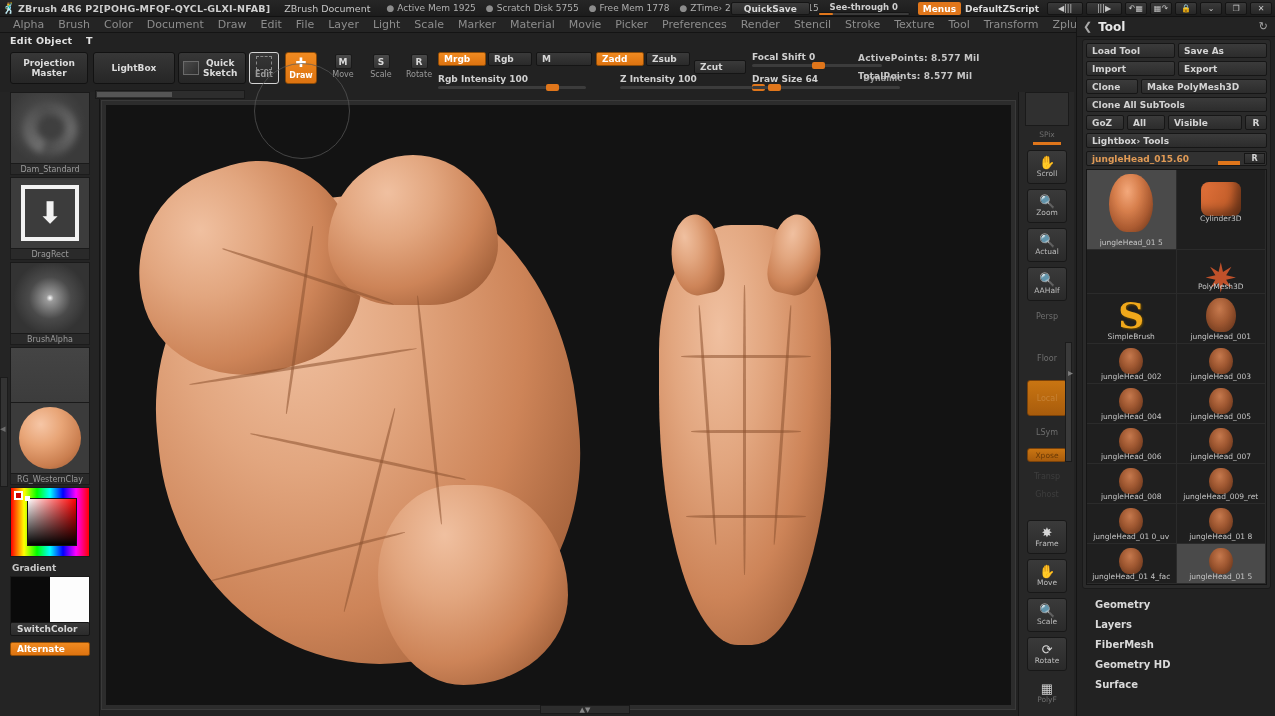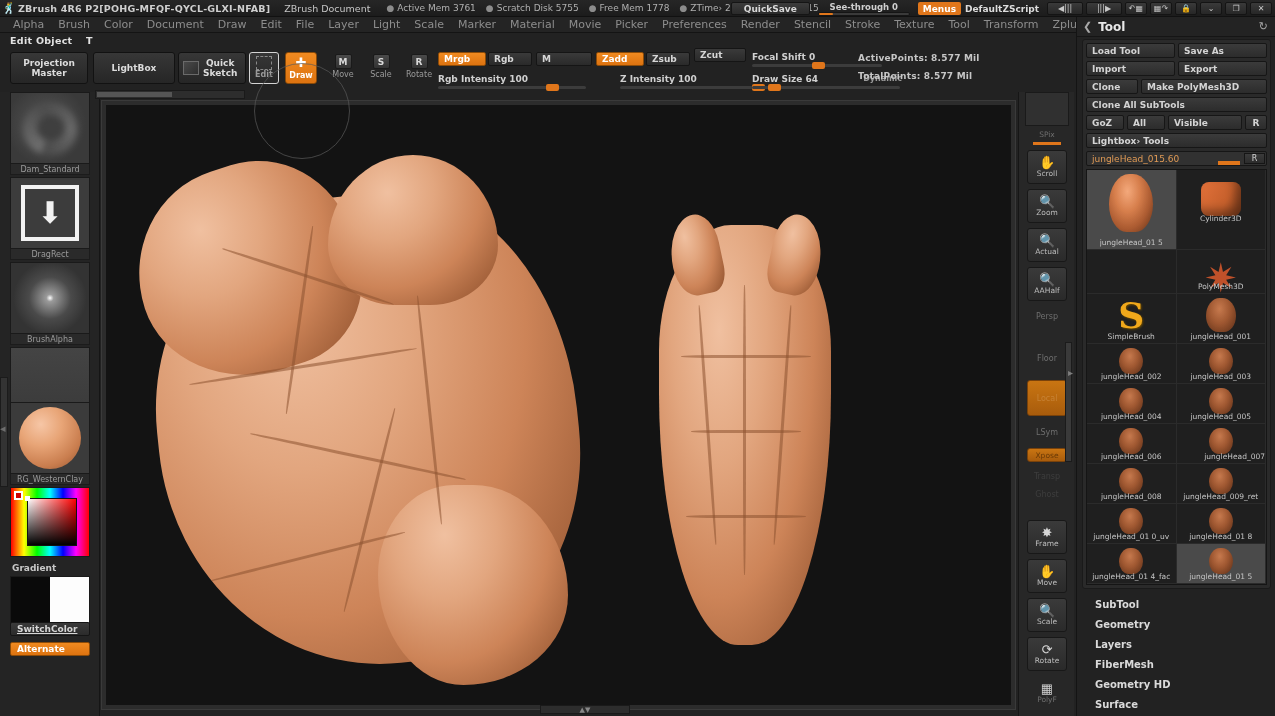--- a/index.html
+++ b/index.html
@@ -175,21 +175,21 @@
   .rp-header .refresh{ position:absolute; right:8px; font-size:11px; color:#a5a5a5;}
   .rp-body{ position:absolute; left:5px; top:22px; width:189px; bottom:0;}
   .card{ background:#2a2a2a; border:1px solid #1a1a1a; border-radius:3px; padding:3px;}
   .rowb{ display:flex; gap:3px; margin-bottom:3px;}
   .pb{ height:15px; flex:1; background:linear-gradient(#3b3b3b,#2c2c2c); border:1px solid #161616; border-radius:2px;
      font-size:9px; color:#d4d4d4; display:flex; align-items:center; padding-left:5px; font-weight:bold; white-space:nowrap; overflow:hidden;}
   .pb.tiny{ flex:0 0 22px; justify-content:center; padding-left:0;}
   .pb.sm{ flex:0 0 38px;}
   .pb.md{ flex:0 0 52px;}
   .namebar{ position:relative; height:15px; background:#313131; border:1px solid #161616; border-radius:2px;
-     font-size:9px; color:#e09a55; display:flex; align-items:center; padding-left:5px; font-weight:normal; margin-bottom:3px;}
+     font-size:9px; color:#e09a55; display:flex; align-items:center; padding-left:5px; font-weight:bold; margin-bottom:3px;}
   .namebar .fill{ position:absolute; right:26px; top:9px; width:22px; height:4px; background:#e0761b;}
   .namebar .r{ position:absolute; right:1px; top:1px; width:21px; height:11px; background:linear-gradient(#3b3b3b,#2c2c2c);
      border:1px solid #161616; display:flex; align-items:center; justify-content:center; color:#d4d4d4; font-size:8px;}
 
   .grid{ display:grid; grid-template-columns:1fr 1fr; background:#1f1f1f; border:1px solid #151515;}
   .gcell{ position:relative; height:68px; border-right:1px solid #2b2b2b; border-bottom:1px solid #2b2b2b;
      display:flex; flex-direction:column; align-items:center; justify-content:flex-end; overflow:hidden;}
   .gcell.big{ height:80px; }
   .gcell.sel{ background:#4a4a4a; }
   .gcell .thumb{ position:absolute; left:50%; top:4px; transform:translateX(-50%); width:44px; height:48px;}
@@ -209,21 +209,21 @@
 </style>
 </head>
 <body>
 
 <div id="app">
 
   <div class="titlebar">
     <div class="tb-logo">🕺</div>
     <div class="tb-title">ZBrush 4R6 P2[POHG-MFQF-QYCL-GLXI-NFAB]</div>
     <div class="tb-doc">ZBrush Document</div>
-    <div class="tb-stat"><span class="dot">●</span><span>Active Mem 3761</span></div>
+    <div class="tb-stat"><span class="dot">●</span><span>Active Mem 1925</span></div>
     <div class="tb-stat"><span class="dot">●</span><span>Scratch Disk 5755</span></div>
     <div class="tb-stat"><span class="dot">●</span><span>Free Mem 1778</span></div>
     <div class="tb-stat"><span class="dot">●</span><span>ZTime› 2.079</span></div>
     <div class="tb-stat"><span>Timer› 0.015</span></div>
 
     <div class="tb-right">
       <div class="btn-qs">QuickSave</div>
       <div class="seethru">
         <div class="lbl"><span>See-through</span> <span>0</span></div>
         <div class="slider-rail">
@@ -312,21 +312,21 @@
     <div class="sqbtn" style="left:404px; top:6px;">
       <span class="gl">R</span>
       <span class="cap">Rotate</span>
     </div>
 
     <div class="mbtn on" style="left:438px; top:4px; width:48px;">Mrgb</div>
     <div class="mbtn" style="left:488px; top:4px; width:44px;">Rgb</div>
     <div class="mbtn" style="left:536px; top:4px; width:56px;">M</div>
     <div class="mbtn on" style="left:596px; top:4px; width:48px;">Zadd</div>
     <div class="mbtn" style="left:646px; top:4px; width:44px;">Zsub</div>
-    <div class="mbtn" style="left:694px; top:0; width:52px;">Zcut</div>
+    <div class="mbtn" style="left:694px; top:12px; width:52px;">Zcut</div>
 
     <div class="sl" style="left:752px; top:4px; width:130px;">
       <span>Focal Shift</span>
       <span>0</span>
       <div class="rail"></div><div class="knob" style="left:60px"></div>
     </div>
     <div class="sl" style="left:438px; top:26px; width:148px;">
       <span>Rgb Intensity</span>
       <span>100</span>
       <div class="rail"></div><div class="knob" style="left:108px"></div>
@@ -381,21 +381,21 @@
     <div class="colorpick" style="top:395px;">
       <div class="inner"></div>
       <div class="mark"></div>
       <div class="mark2"></div>
     </div>
     <div class="lbl-static" style="top:471px;">Gradient</div>
     <div class="swcolor" style="top:484px;">
       <div class="a"></div>
       <div class="b"></div>
     </div>
-    <div class="btnfull" style="top:530px;text-decoration:underline;">SwitchColor</div>
+    <div class="btnfull" style="top:530px;">SwitchColor</div>
     <div class="btnfull alt" style="top:550px;">Alternate</div>
 
     <div class="lsb-handle"></div>
     <div class="lsb-arrow">◂</div>
   </div>
 
   <div class="canvaswrap">
     <div class="canvas">
       <div class="canvas-dark"></div>
 
@@ -606,21 +606,21 @@
               </div>
             <div class="lab">jungleHead_005</div>
           </div>
 
           <div class="gcell" style="height:40px;">
             <div class="thumb" style="height:26px;width:24px;">
                 <div class="headmini dark"></div>
               </div>
             <div class="lab">jungleHead_006</div>
           </div>
-          <div class="gcell" style="height:40px;align-items:flex-end;">
+          <div class="gcell" style="height:40px;">
             <div class="thumb" style="height:26px;width:24px;">
                 <div class="headmini dark"></div>
               </div>
             <div class="lab">jungleHead_007</div>
           </div>
 
           <div class="gcell" style="height:40px;">
             <div class="thumb" style="height:26px;width:24px;">
                 <div class="headmini dark"></div>
               </div>
@@ -655,21 +655,20 @@
           <div class="gcell sel" style="height:40px;">
             <div class="thumb" style="height:26px;width:24px;">
                 <div class="headmini dark"></div>
               </div>
             <div class="lab">jungleHead_01 5</div>
           </div>
         </div>
       </div>
 
       <div class="menulist">
-        <div class="ml">SubTool</div>
         <div class="ml">Geometry</div>
         <div class="ml">Layers</div>
         <div class="ml">FiberMesh</div>
         <div class="ml">Geometry HD</div>
         <div class="ml">Surface</div>
 
       </div>
     </div>
   </div>
 

